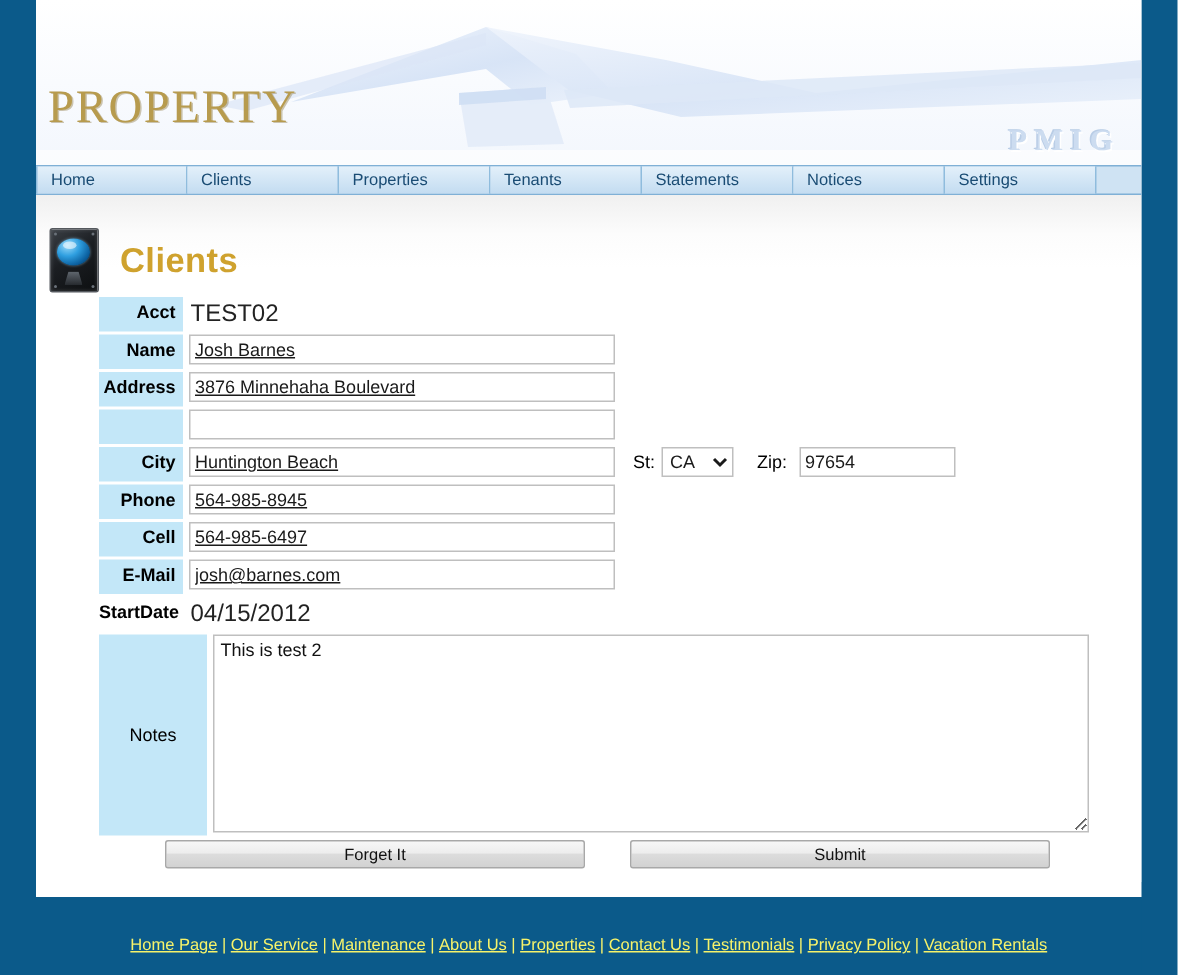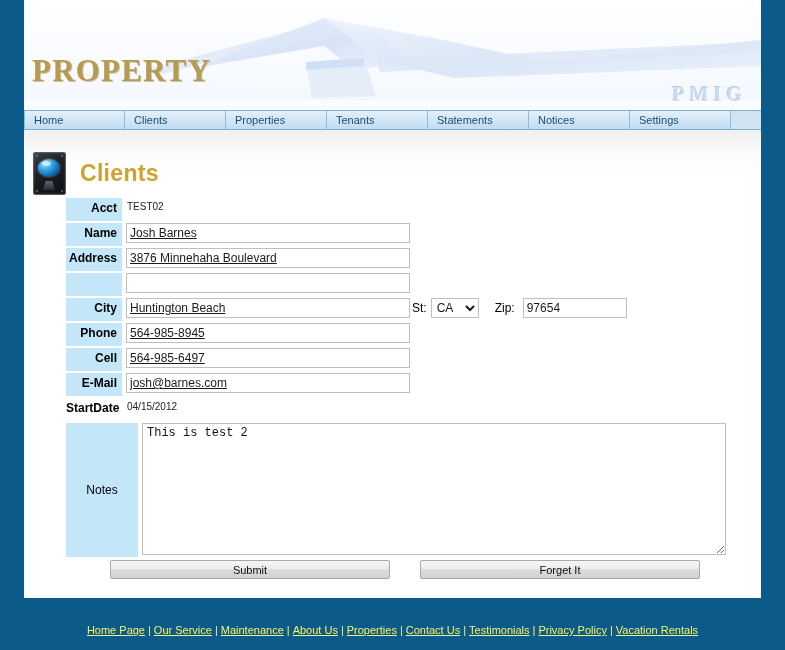--- a/index.html
+++ b/index.html
@@ -52,21 +52,21 @@
     top: 8px;
     font-family: "Liberation Serif", serif;
     font-size: 31px;
     line-height: 25px;
     letter-spacing: 1.2px;
     font-weight: 400;
     color: #b79b4e;
     text-shadow: 1px 1px 0 rgba(120,95,30,0.35);
     white-space: pre;
   }
-  .logo-text span { display: block; font-weight: bold; }
+  .logo-text span { display: block; }
   .pmig-mark {
     position: absolute;
     right: 14px;
     bottom: 4px;
     font-family: "Liberation Serif", serif;
     font-size: 20px;
     letter-spacing: 5px;
     font-weight: bold;
     color: #ccdcf0;
     text-shadow: 1px 1px 0 #ffffff, -1px -1px 0 #b9cde6;
@@ -193,21 +193,21 @@
     box-sizing: border-box;
     font-size: 12px;
     font-weight: bold;
     color: #000000;
   }
   .flabel.plain {
     background: transparent;
   }
   .fvalue {
     padding: 3px 0 0 5px;
-    font-size: 10px;
+    font-size: 16px;
     color: #222222;
     min-height: 23px;
     box-sizing: border-box;
   }
   .inp {
     margin-left: 4px;
     height: 20px;
     box-sizing: border-box;
     border: 1px solid #bfbfbf;
     background: #ffffff;
@@ -216,21 +216,21 @@
     color: #1a1a1a;
     padding: 1px 3px;
     outline: none;
   }
   .inp-wide { width: 284px; text-decoration: underline; }
   .inp-zip  { width: 104px; }
 
   .side-fields {
     display: flex;
     align-items: center;
-    margin-left: 2px;
+    margin-left: 12px;
     font-size: 12px;
     color: #000000;
   }
   .side-label { font-weight: normal; margin-right: 4px; }
   select.st-select {
     width: 48px;
     height: 20px;
     font-family: "Liberation Sans", sans-serif;
     font-size: 12px;
     border: 1px solid #bfbfbf;
@@ -250,21 +250,21 @@
     font-size: 12px;
     font-weight: normal;
     color: #000000;
   }
   textarea.notes {
     margin-left: 4px;
     width: 584px;
     height: 132px;
     box-sizing: border-box;
     border: 1px solid #bfbfbf;
-    font-family: Liberation Mono, monospace;
+    font-family: Liberation Sans, sans-serif;
     font-size: 12px;
     color: #111111;
     padding: 2px 4px;
     resize: both;
     outline: none;
     line-height: 15px;
   }
 
   
   .btn-row {
@@ -430,22 +430,22 @@
       <div class="fvalue">04/15/2012</div>
     </div>
 
     <div class="frow">
       <div class="notes-label">Notes</div>
       <textarea class="notes" style="">This is test 2</textarea>
     </div>
   </div>
 
   <div class="btn-row">
+    <button class="btn">Forget It</button>
     <button class="btn">Submit</button>
-    <button class="btn">Forget It</button>
   </div>
 
   <div class="footer">
     <div class="footer-links">
       <a href="#">Home Page</a><span class="footer-sep">|</span><a href="#">Our Service</a><span class="footer-sep">|</span><a href="#">Maintenance</a><span class="footer-sep">|</span><a href="#">About Us</a><span class="footer-sep">|</span><a href="#">Properties</a><span class="footer-sep">|</span><a href="#">Contact Us</a><span class="footer-sep">|</span><a href="#">Testimonials</a><span class="footer-sep">|</span><a href="#">Privacy Policy</a><span class="footer-sep">|</span><a href="#">Vacation Rentals</a>
     </div>
   </div>
 
 </div>
 

